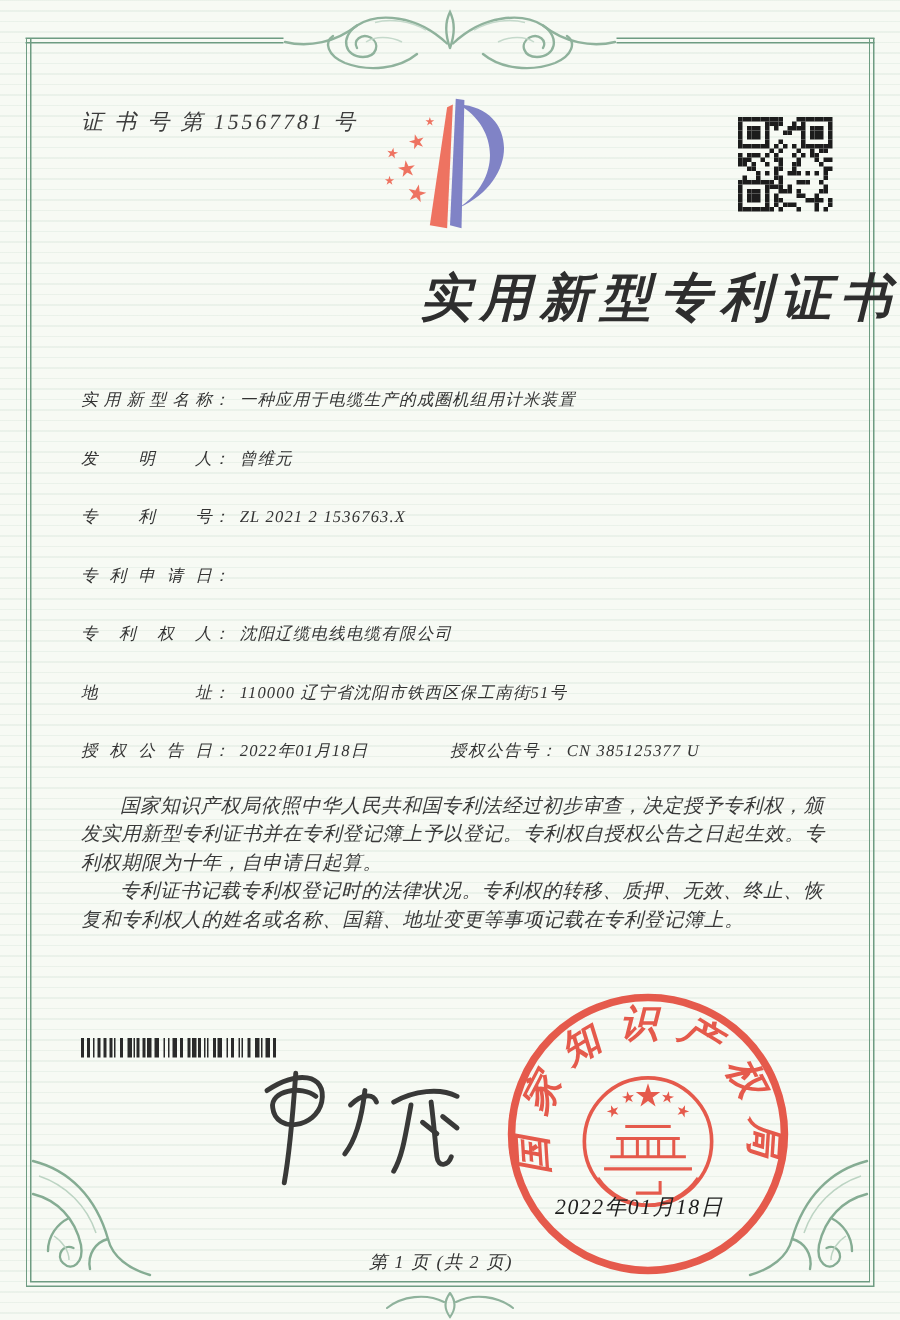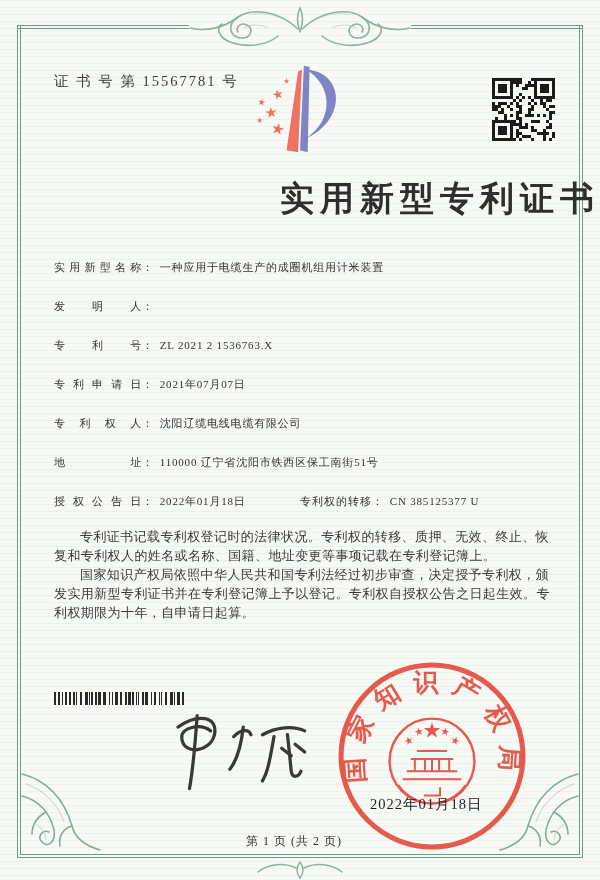--- a/index.html
+++ b/index.html
@@ -2,21 +2,21 @@
 <html><head>
 <meta charset="utf-8">
 <style>
   html,body{margin:0;padding:0;}
   body{width:600px;height:880px;overflow:hidden;
        font-family:"Liberation Serif","DejaVu Serif",serif;}
   .paper{position:relative;width:600px;height:880px;
          background-color:#f7faf4;
          background-image:repeating-linear-gradient(180deg,
             rgba(168,198,180,0.16) 0px,rgba(168,198,180,0.16) 1px,
-            rgba(255,255,255,0) 1px,rgba(255,255,255,0) 7px);}
+            rgba(255,255,255,0) 1px,rgba(255,255,255,0) 7px);font-style:italic;}
   
   .frame{position:absolute;left:17px;top:25px;right:17px;bottom:22px;
          border-left:4px double #6e9c82;border-right:4px double #6e9c82;
          border-bottom:4px double #6e9c82;}
   .top-line{position:absolute;top:25px;height:0;border-top:4px double #6e9c82;}
   .top-line.left{left:17px;width:172px;}
   .top-line.right{right:17px;width:172px;}
   .top-filigree{position:absolute;left:180px;top:2px;}
   .corner-flourish{position:absolute;bottom:24px;}
   .corner-flourish.br{right:20px;}
@@ -587,56 +587,56 @@
 
   <div class="fields">
     <div class="frow">
       <span class="flabel">实用新型名称</span>
         <span class="fcolon">：</span>
         <span class="fvalue">一种应用于电缆生产的成圈机组用计米装置</span>
     </div>
     <div class="frow">
       <span class="flabel">发明人</span>
         <span class="fcolon">：</span>
+        <span class="fvalue">曾维元</span>
     </div>
     <div class="frow">
       <span class="flabel">专利号</span>
         <span class="fcolon">：</span>
         <span class="fvalue">ZL 2021 2 1536763.X</span>
     </div>
     <div class="frow">
       <span class="flabel">专利申请日</span>
         <span class="fcolon">：</span>
-        <span class="fvalue">2021年07月07日</span>
     </div>
     <div class="frow">
       <span class="flabel">专利权人</span>
         <span class="fcolon">：</span>
         <span class="fvalue">沈阳辽缆电线电缆有限公司</span>
     </div>
     <div class="frow">
       <span class="flabel">地址</span>
         <span class="fcolon">：</span>
         <span class="fvalue">110000 辽宁省沈阳市铁西区保工南街51号</span>
     </div>
     <div class="frow">
       <span class="flabel">授权公告日</span>
         <span class="fcolon">：</span>
         <span>2022年01月18日</span>
       <span class="pair2">
-        <span class="flabel">专利权的转移</span>
+        <span class="flabel">授权公告号</span>
           <span class="fcolon">：</span>
           <span>CN 385125377 U</span>
       </span>
     </div>
   </div>
 
   <div class="paras">
+    <p>国家知识产权局依照中华人民共和国专利法经过初步审查，决定授予专利权，颁发实用新型专利证书并在专利登记簿上予以登记。专利权自授权公告之日起生效。专利权期限为十年，自申请日起算。</p>
     <p>专利证书记载专利权登记时的法律状况。专利权的转移、质押、无效、终止、恢复和专利权人的姓名或名称、国籍、地址变更等事项记载在专利登记簿上。</p>
-    <p>国家知识产权局依照中华人民共和国专利法经过初步审查，决定授予专利权，颁发实用新型专利证书并在专利登记簿上予以登记。专利权自授权公告之日起生效。专利权期限为十年，自申请日起算。</p>
   </div>
 
   <div class="barcode" id="barcode">
       <i class="b" style="width: 2px;"></i>
       <i style="width: 2px;"></i>
       <i class="b" style="width: 2px;"></i>
       <i style="width: 2px;"></i>
       <i class="b" style="width: 1px;"></i>
       <i style="width: 2px;"></i>
       <i class="b" style="width: 2px;"></i>

